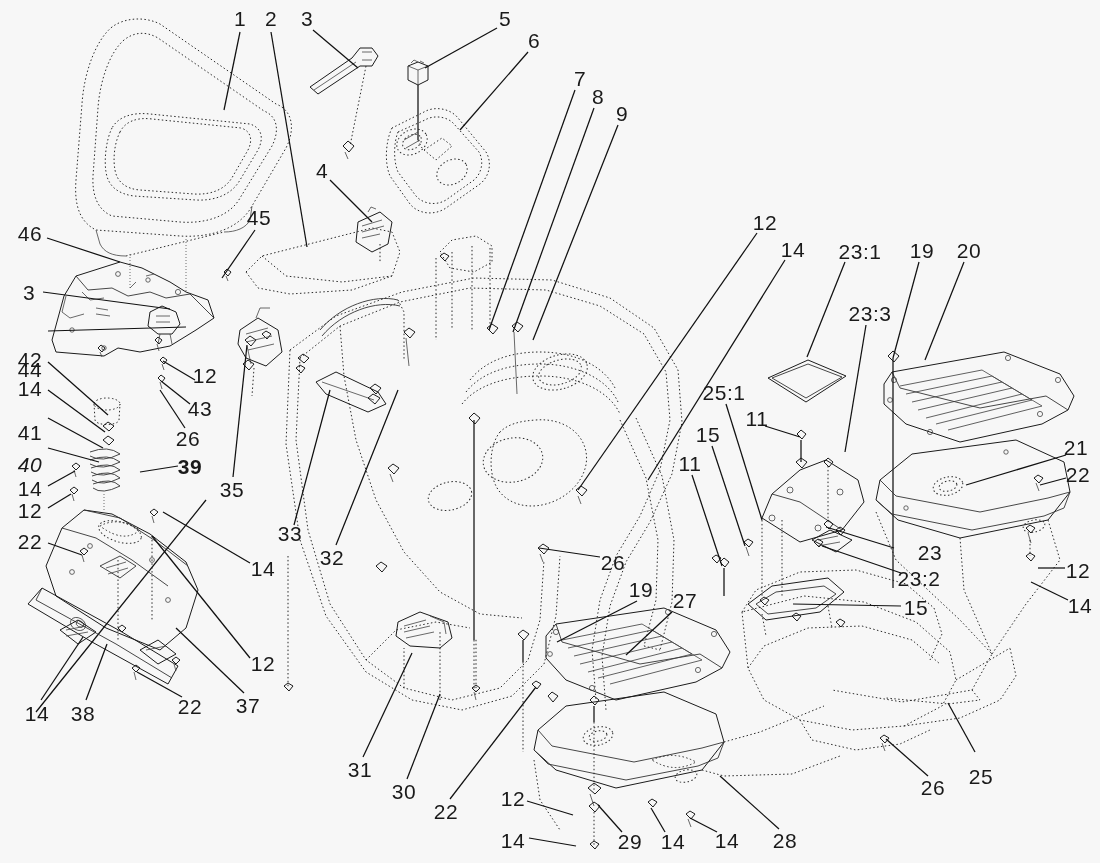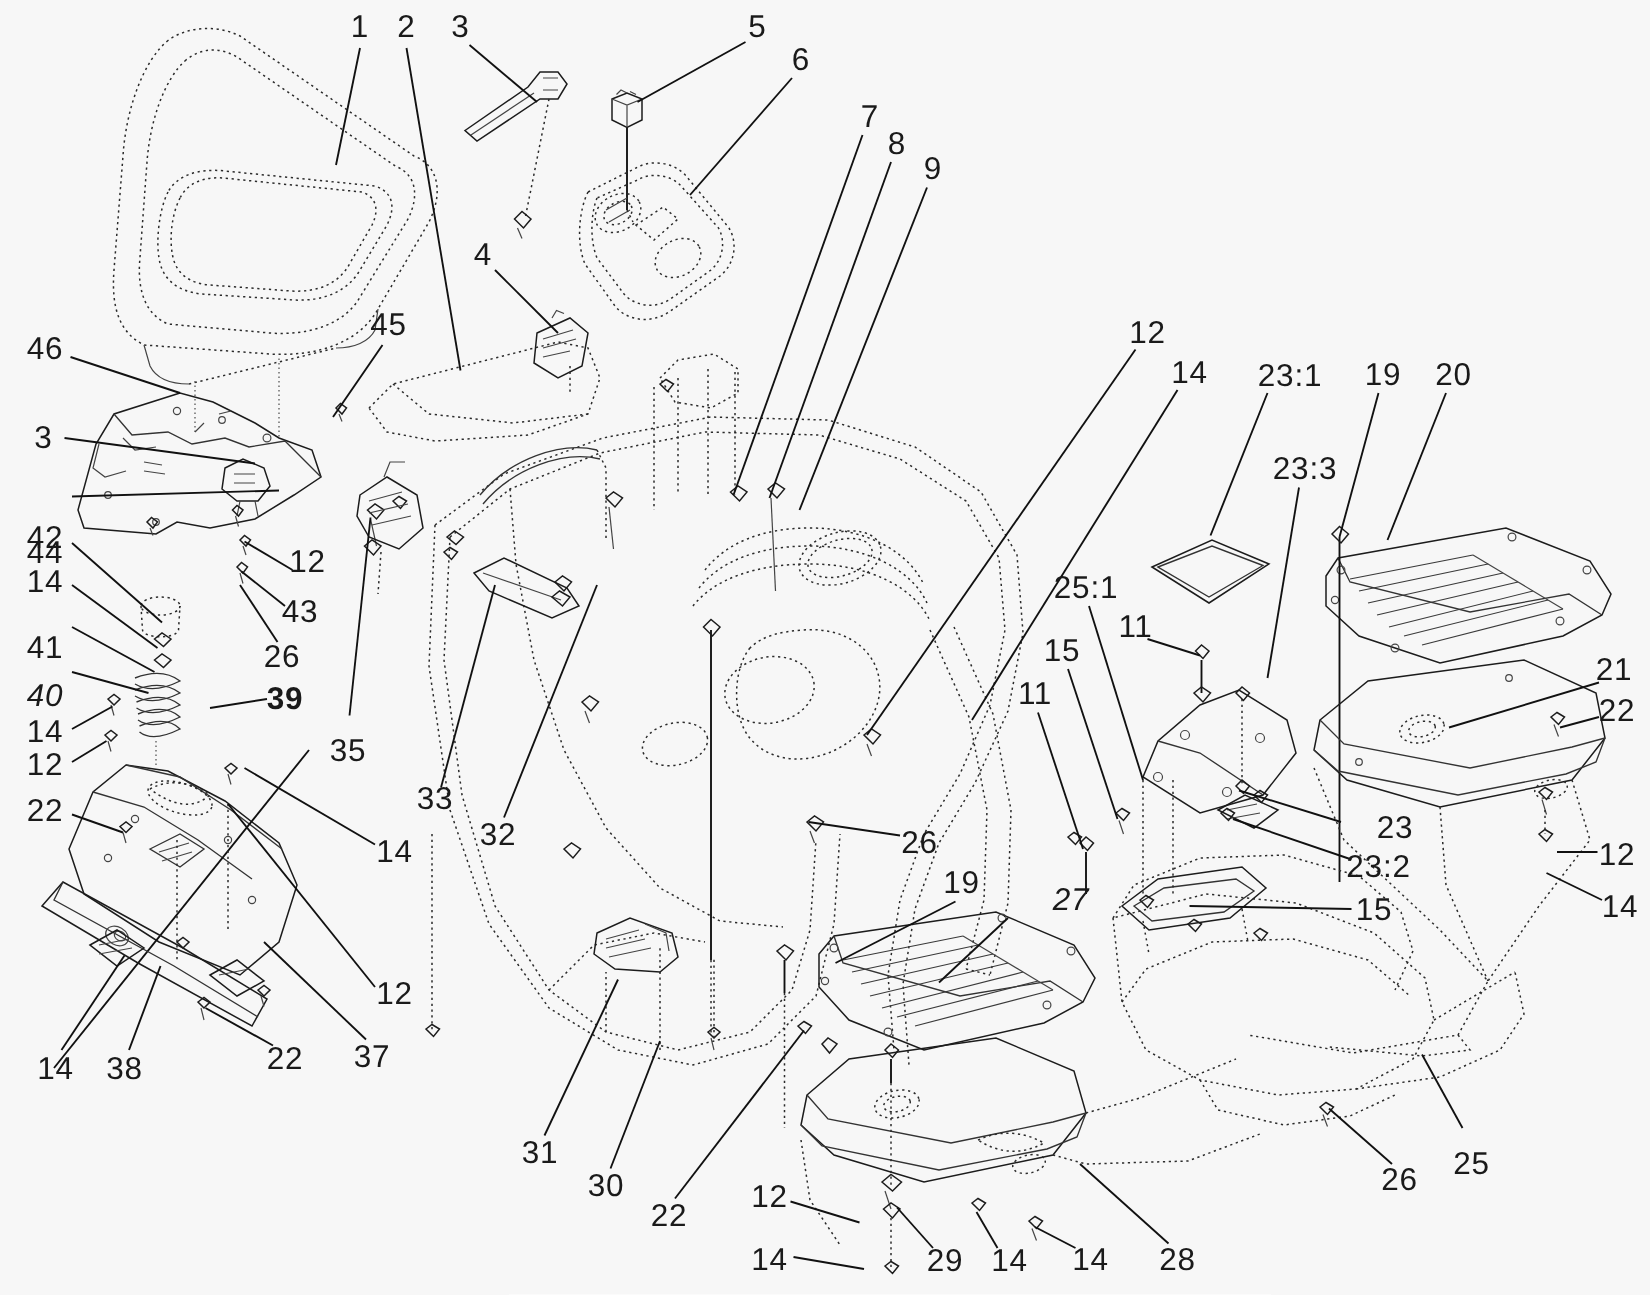--- a/index.html
+++ b/index.html
@@ -537,40 +537,40 @@
       <div class="callout" style="left: 30px; top: 388px;">14</div>
       <div class="callout" style="left: 30px; top: 417px; margin-top: 15px;">41</div>
       <div class="callout" style="left: 30px; top: 464px; font-style: italic;">40</div>
       <div class="callout" style="left: 30px; top: 488px;">14</div>
       <div class="callout" style="left: 30px; top: 510px;">12</div>
       <div class="callout" style="left: 30px; top: 541px;">22</div>
       <div class="callout" style="left: 205px; top: 375px;">12</div>
       <div class="callout" style="left: 200px; top: 408px;">43</div>
       <div class="callout" style="left: 188px; top: 438px;">26</div>
       <div class="callout" style="left: 190px; top: 466px; font-weight: bold;">39</div>
-      <div class="callout" style="left: 232px; top: 489px; margin-top: 12px;">35</div>
+      <div class="callout" style="left: 232px; top: 489px;">35</div>
       <div class="callout" style="left: 290px; top: 533px;">33</div>
       <div class="callout" style="left: 332px; top: 557px;">32</div>
       <div class="callout" style="left: 263px; top: 568px;">14</div>
       <div class="callout" style="left: 263px; top: 663px;">12</div>
       <div class="callout" style="left: 248px; top: 705px;">37</div>
       <div class="callout" style="left: 190px; top: 706px;">22</div>
       <div class="callout" style="left: 83px; top: 713px;">38</div>
       <div class="callout" style="left: 37px; top: 713px;">14</div>
       <div class="callout" style="left: 360px; top: 769px;">31</div>
       <div class="callout" style="left: 404px; top: 791px;">30</div>
       <div class="callout" style="left: 446px; top: 811px;">22</div>
       <div class="callout" style="left: 513px; top: 798px;">12</div>
       <div class="callout" style="left: 513px; top: 840px;">14</div>
       <div class="callout" style="left: 630px; top: 841px; text-align: center;">29</div>
       <div class="callout" style="left: 673px; top: 841px;">14</div>
       <div class="callout" style="left: 727px; top: 840px;">14</div>
       <div class="callout" style="left: 785px; top: 840px;">28</div>
       <div class="callout" style="left: 641px; top: 589px;">19</div>
-      <div class="callout" style="left: 714px; top: 600px; font-style: italic;">27</div>
+      <div class="callout" style="left: 685px; top: 600px;">27</div>
       <div class="callout" style="left: 613px; top: 562px;">26</div>
       <div class="callout" style="left: 765px; top: 222px;">12</div>
       <div class="callout" style="left: 793px; top: 249px;">14</div>
       <div class="callout" style="left: 860px; top: 251px;">23:1</div>
       <div class="callout" style="left: 922px; top: 250px;">19</div>
       <div class="callout" style="left: 969px; top: 250px;">20</div>
       <div class="callout" style="left: 870px; top: 313px;">23:3</div>
       <div class="callout" style="left: 724px; top: 392px;">25:1</div>
       <div class="callout" style="left: 757px; top: 418px;">11</div>
       <div class="callout" style="left: 708px; top: 434px;">15</div>

